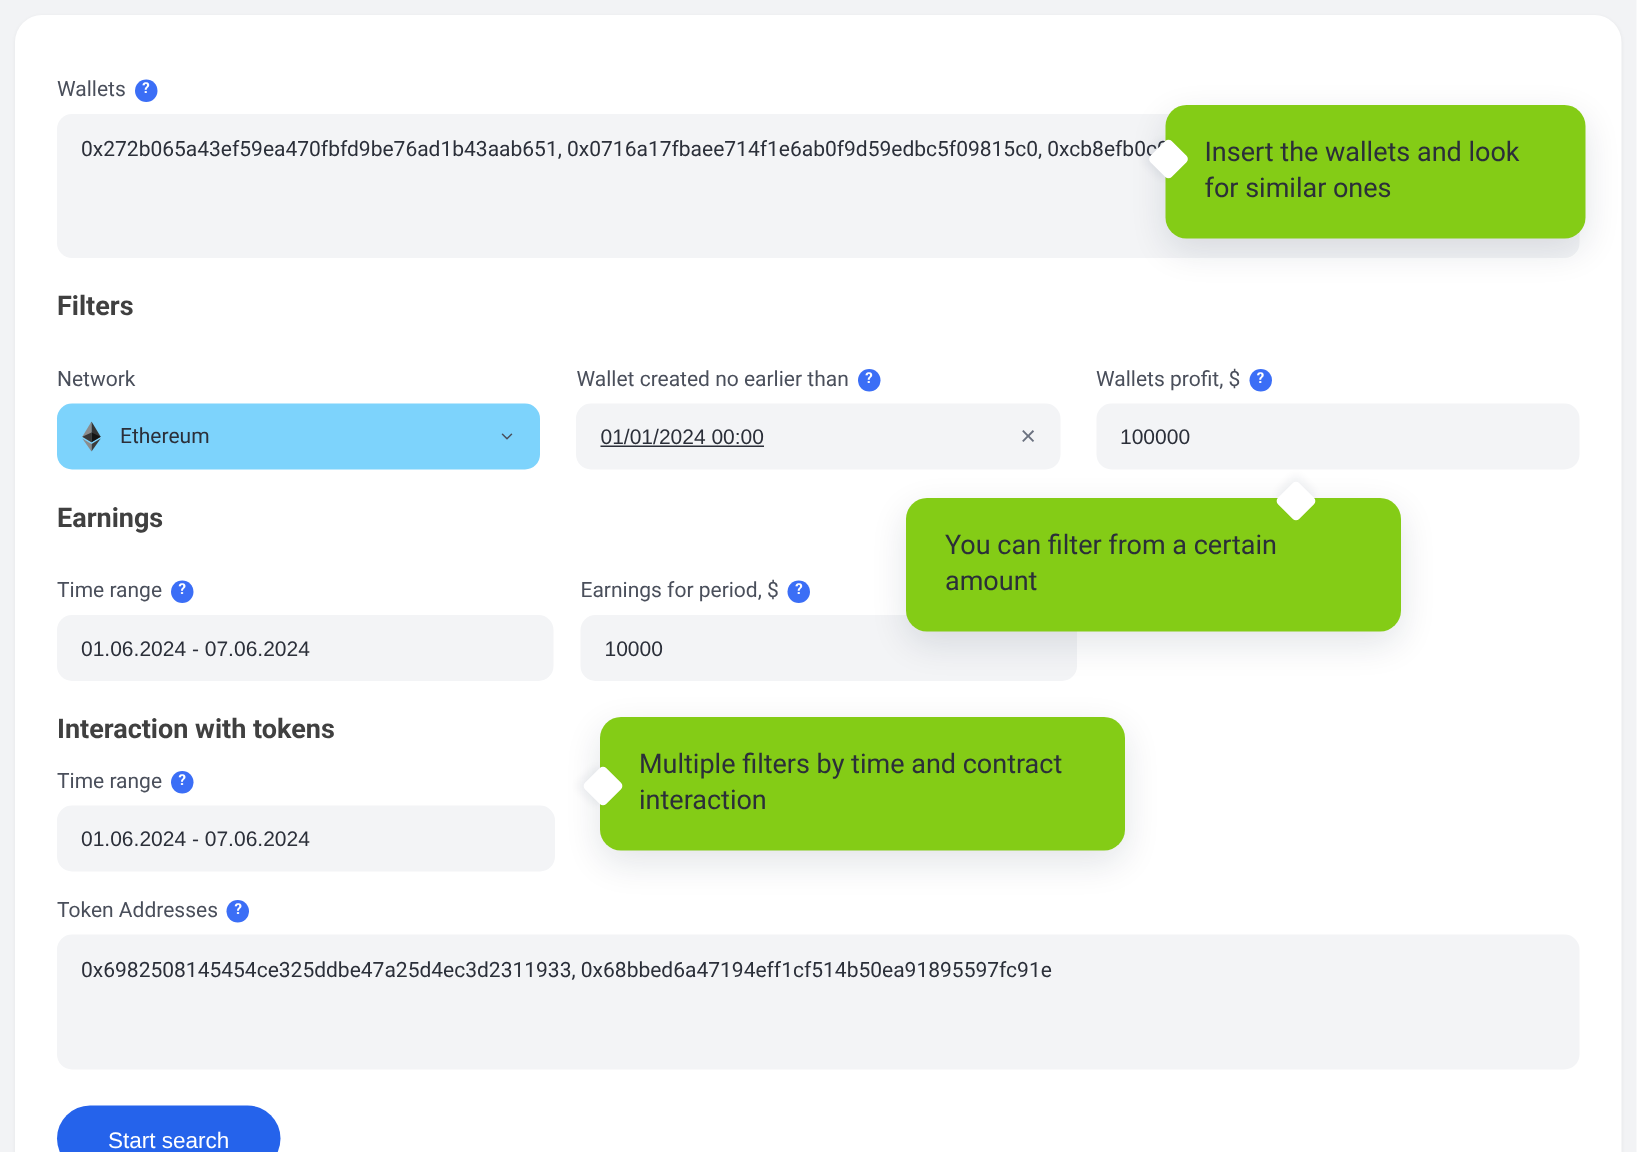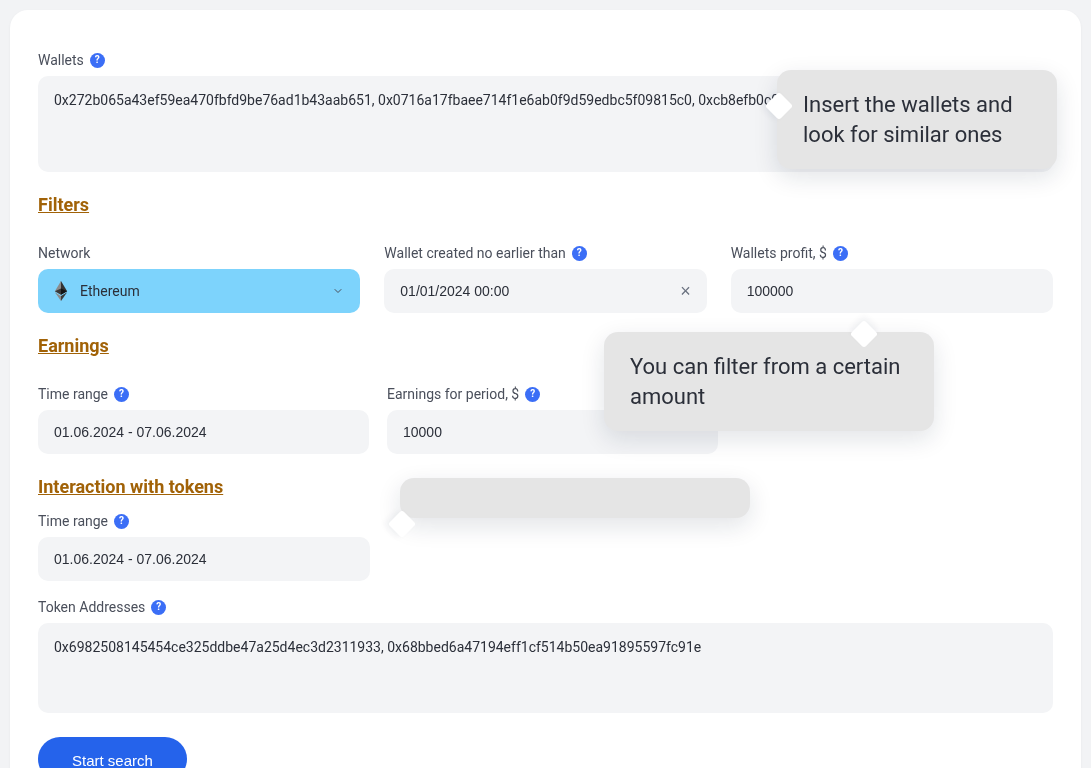--- a/index.html
+++ b/index.html
@@ -23,24 +23,23 @@
     align-items: center;
     gap: 6px;
     font-size: 14px;
     color: #4a4f5b;
     margin-bottom: 8px;
     margin-top: 16px;
   }
   .section-title {
     font-size: 18px;
     font-weight: 700;
-    color: #a16207;
+    color: #404040;
     margin-top: 22px;
     margin-bottom: 14px;
-    text-decoration: underline;
   }
   .help {
     width: 15px;
     height: 15px;
     border-radius: 50%;
     background: #3b6ef6;
     color: #ffffff;
     font-size: 10px;
     font-weight: 700;
     display: inline-flex;
@@ -106,20 +105,21 @@
     right: 16px;
     top: 50%;
     transform: translateY(-50%);
     width: 12px;
     height: 12px;
   }
   .input-clear {
     position: relative;
     display: flex;
     align-items: flex-end;
+    text-decoration: underline;
   }
   .input-clear .field { padding-right: 40px; }
   .clear-btn {
     position: absolute;
     right: 12px;
     top: 50%;
     transform: translateY(-50%);
     background: none;
     border: none;
     font-size: 18px;
@@ -137,25 +137,25 @@
     border: none;
     border-radius: 22px;
     height: 44px;
     padding: 15px 34px;
     font-size: 15px;
     font-weight: 500;
     cursor: pointer;
   }
   .bubble {
     position: absolute;
-    background: #e5e5e5;
+    background: #84cc16;
     border-radius: 14px;
     box-shadow: 0 8px 24px rgba(20,30,60,0.12);
     padding: 20px 26px;
-    font-size: 22px;
+    font-size: 18px;
     line-height: 1.35;
     color: #2b2f39;
   }
   .bubble .tail {
     position: absolute;
     width: 20px;
     height: 20px;
     background: #ffffff;
     transform: rotate(45deg);
     border-radius: 3px;
@@ -263,15 +263,16 @@
   <div class="bubble bubble1">
     <div class="tail"></div>
     <span>Insert the wallets and look for similar ones</span>
   </div>
   <div class="bubble bubble2">
     <div class="tail"></div>
     <span>You can filter from a certain amount</span>
   </div>
   <div class="bubble bubble3">
     <div class="tail"></div>
+    <span>Multiple filters by time and contract interaction</span>
   </div>
 
 </div>
 
 </body></html>

